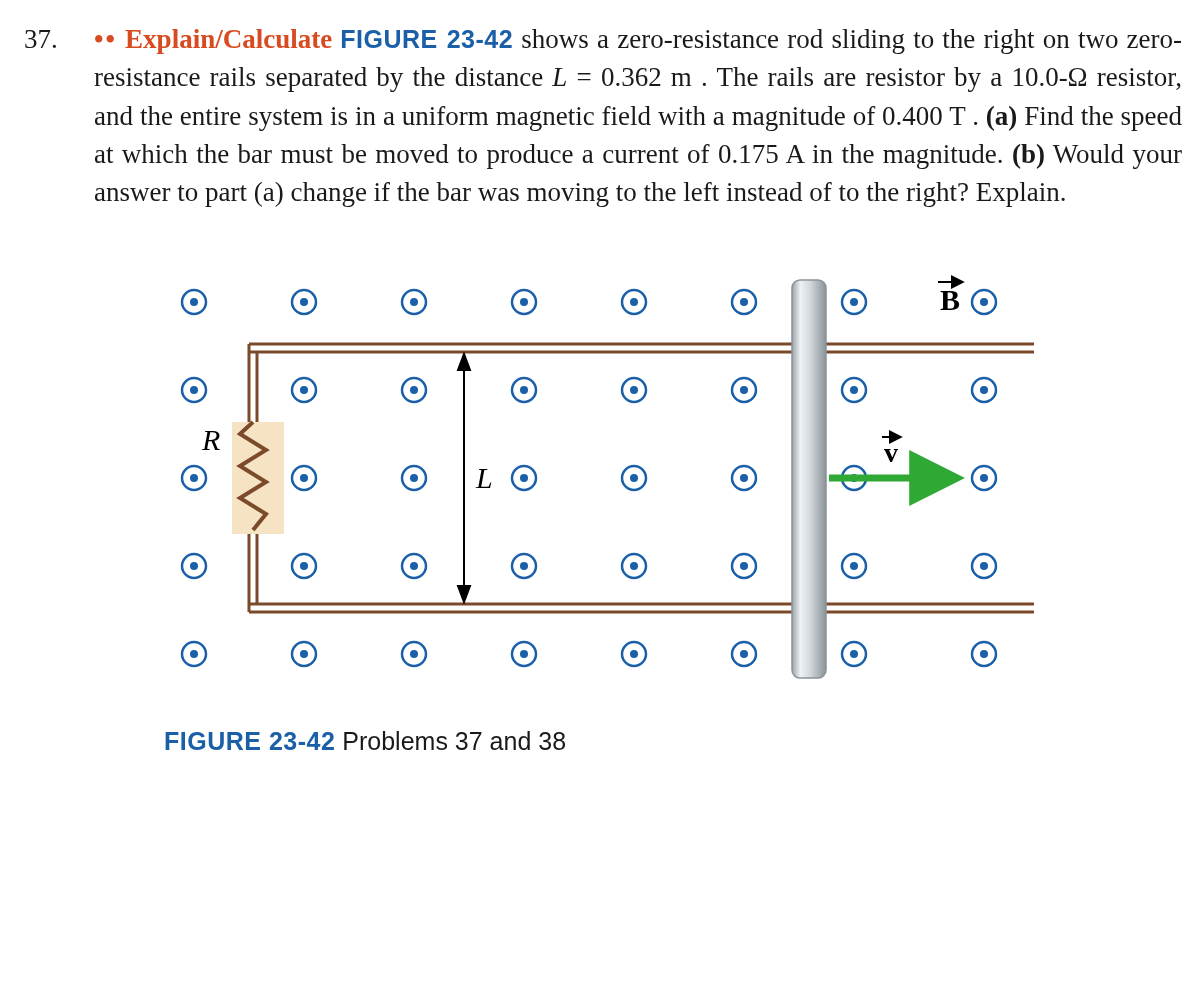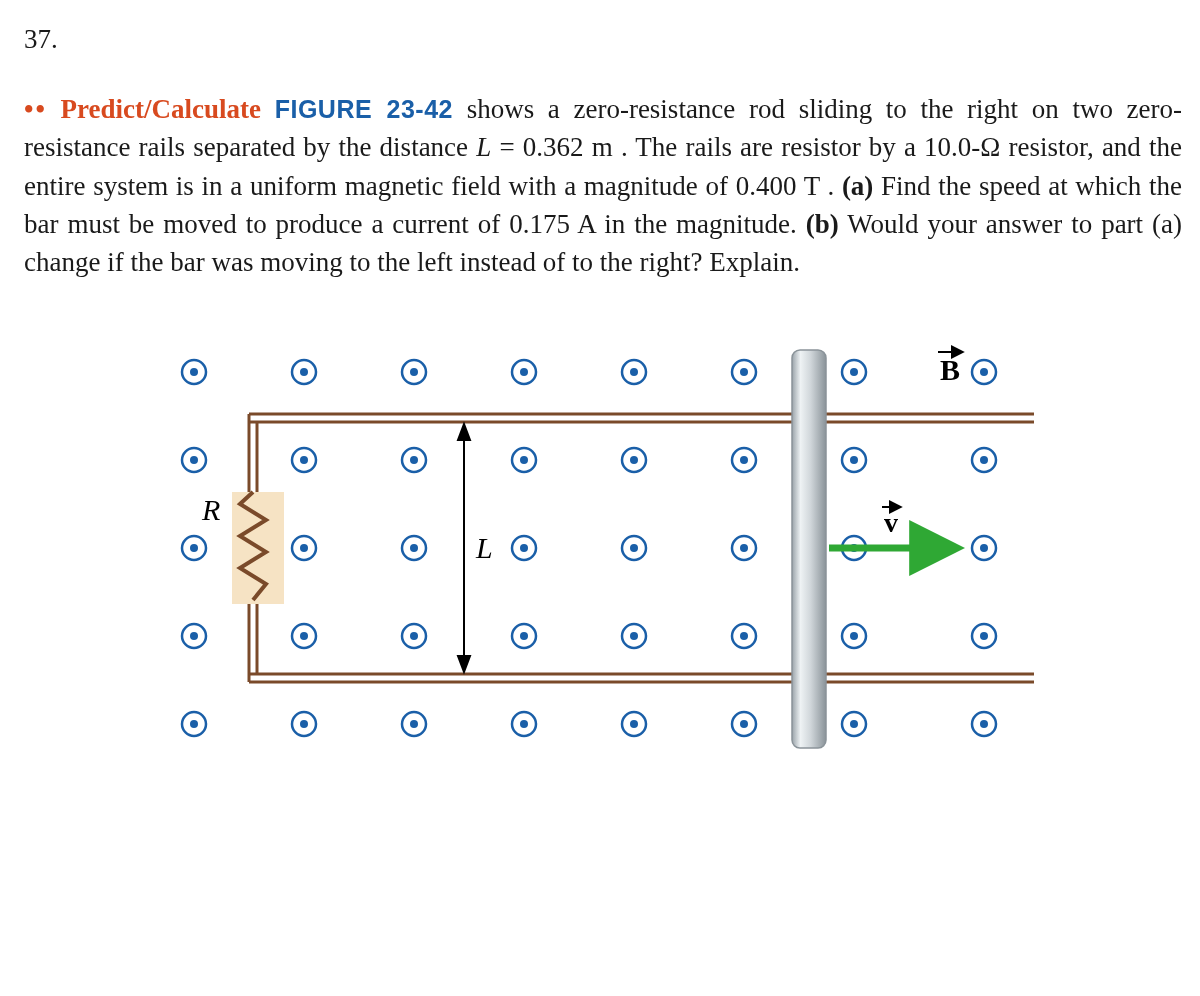--- a/index.html
+++ b/index.html
@@ -16,40 +16,40 @@
   body{
     font-family: Georgia, "Times New Roman", serif;
     font-size:27px;
     line-height:1.42;
     color:var(--ink);
     width:1200px;
     padding:20px 18px 40px 24px;
     box-sizing:border-box;
     text-align:justify;
   }
-  .problem{display:flex;align-items:flex-start;flex-direction:column;}
+  .problem{display:flex;align-items:flex-start;}
   .num{flex:0 0 70px;font-size:27px;}
   .dots{color:var(--orange);letter-spacing:2px;font-weight:bold;}
   .predict{color:var(--orange);font-weight:bold;}
   .figref{color:var(--blue);font-weight:bold;font-family:Arial, Helvetica, sans-serif;font-size:25px;letter-spacing:0.5px;}
   .bold{font-weight:bold;}
   .figwrap{margin:50px 0 0 140px;}
   .caption{font-family:Arial, Helvetica, sans-serif;font-size:25px;margin-top:22px;}
   .capfig{color:var(--blue);font-weight:bold;letter-spacing:0.5px;}
   svg{display:block;}
 </style>
 </head>
 <body>
 
 <div class="problem">
   <div class="num">37.</div>
   <div>
     <span class="dots">••</span>
     <span> </span>
-    <span class="predict">Predict/Calculate</span>
+    <span class="predict">Explain/Calculate</span>
     <span> </span>
     <span class="figref">FIGURE 23-42</span>
     <span> shows a zero-resistance rod sliding to the right on two zero-resistance rails separated by the distance </span>
     <span style="font-style:italic">L</span>
     <span> = </span>
     <span>0.362 m</span>
     <span>. The rails are resistor by a </span>
     <span>10.0-Ω</span>
     <span> resistor, and the entire system is in a uniform magnetic field with a magnitude of </span>
     <span>0.400 T</span>
@@ -177,13 +177,16 @@
     <text x="720" y="200" font-family="Georgia,serif" font-weight="bold" font-size="28">v</text>
     <line x1="718" y1="175" x2="736" y2="175" stroke="#000" stroke-width="2" marker-end="url(#arrowB)"></line>
   </g>
 
   <g>
     <text x="776" y="48" font-family="Georgia,serif" font-weight="bold" font-size="30">B</text>
     <line x1="774" y1="20" x2="798" y2="20" stroke="#000" stroke-width="2" marker-end="url(#arrowB)"></line>
   </g>
 </svg>
 
+<div class="caption">
+  <span class="capfig">FIGURE 23-42</span><span>  Problems 37 and 38</span>
+</div>
 </div>
 
 </body></html>

